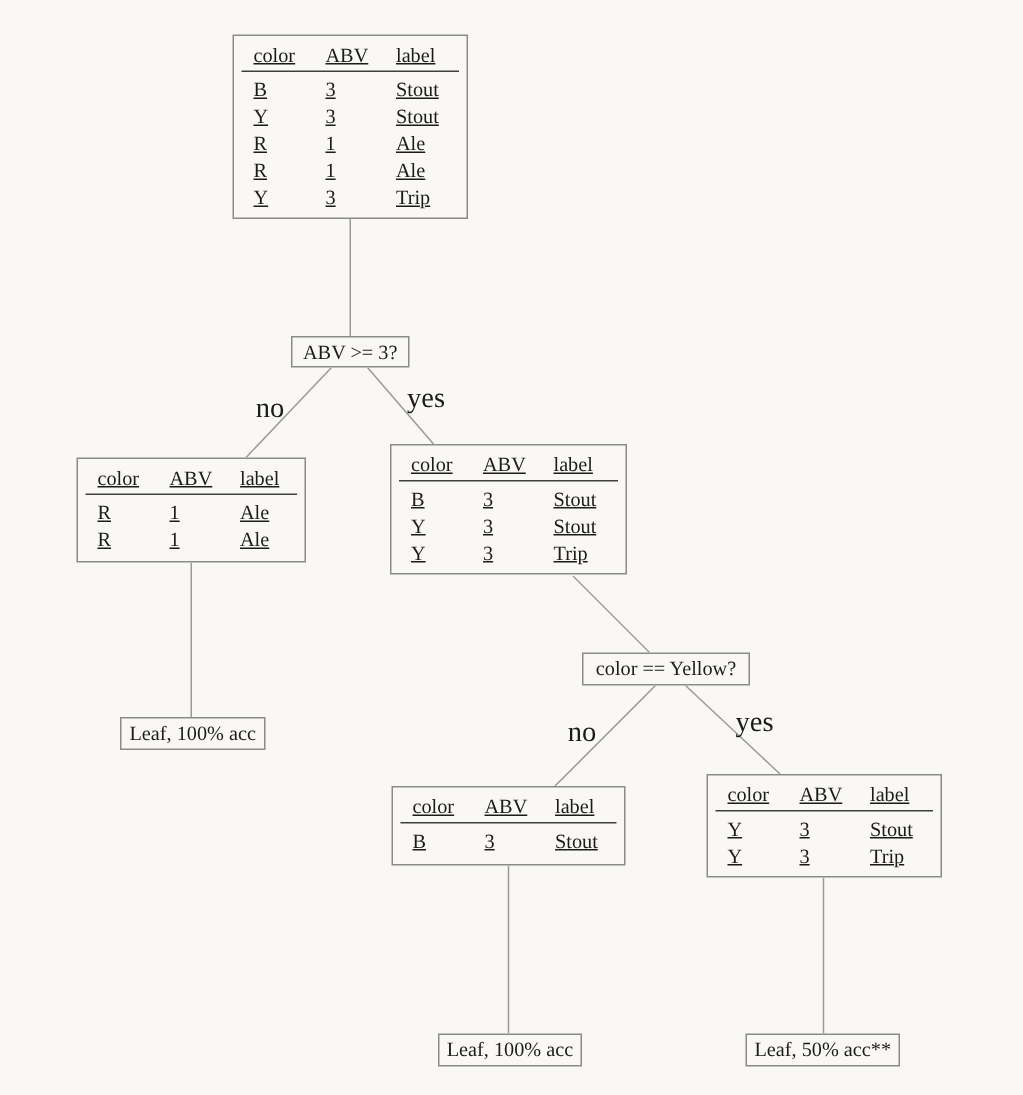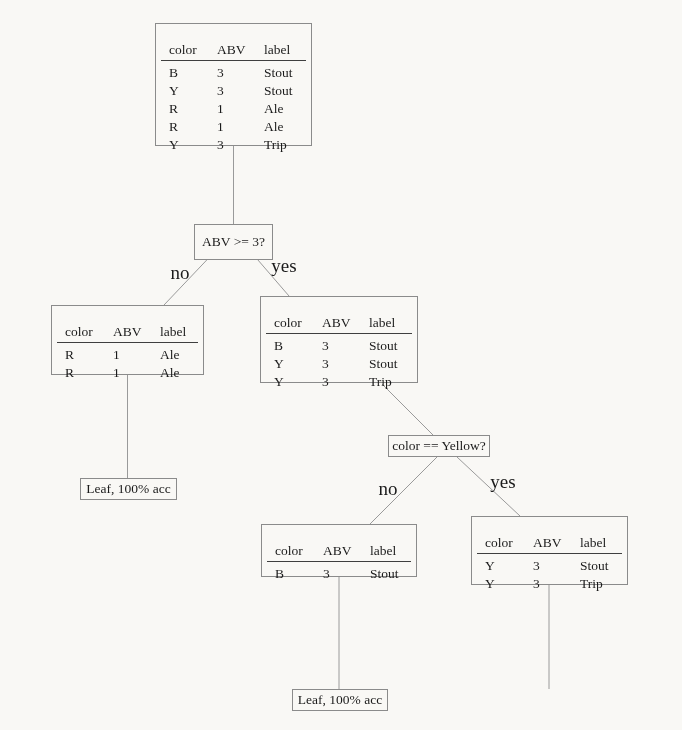--- a/index.html
+++ b/index.html
@@ -21,22 +21,23 @@
     background:var(--bg);
     overflow:hidden;
   }
   svg.edges{position:absolute;left:0;top:0;width:682px;height:730px;}
   svg.edges line{stroke:var(--line);stroke-width:1;}
 
   .tbl{
     position:absolute;
     border:1px solid var(--box-border);
     background:var(--bg);
-    padding-top:17px;
+    padding-top:4px;
     font-size:13.5px;
+    text-decoration:underline;
   }
   .cols{
     display:grid;
     grid-template-columns:48px 47px auto;
     padding-left:13px;
     height:18px;
     line-height:18px;
     white-space:nowrap;
   }
   .rule{
@@ -106,21 +107,21 @@
       <span>1</span>
       <span>Ale</span>
     </div>
     <div class="cols">
       <span>Y</span>
       <span>3</span>
       <span>Trip</span>
     </div>
   </div>
 
-  <div class="node" style="left:194px;top:224px;width:79px;height:36px">ABV &gt;= 3?</div>
+  <div class="node" style="left:194px;top:224px;width:79px;height:21px">ABV &gt;= 3?</div>
 
   <span class="edge-label" style="left:180px;top:273px">no</span>
   <span class="edge-label" style="left:284px;top:266px">yes</span>
 
   <div class="tbl" style="left:51px;top:305px;width:153px;height:70px">
     <div class="cols">
       <span>color</span>
       <span>ABV</span>
       <span>label</span>
     </div>
@@ -156,21 +157,21 @@
     </div>
     <div class="cols">
       <span>Y</span>
       <span>3</span>
       <span>Trip</span>
     </div>
   </div>
 
   <div class="node" style="left:80px;top:478px;width:97px;height:22px">Leaf, 100% acc</div>
 
-  <div class="node" style="left:388px;top:435px;width:102px;height:22px">color == Yellow?</div>
+  <div class="node" style="left:388px;top:435px;width:112px;height:22px">color == Yellow?</div>
 
   <span class="edge-label" style="left:388px;top:489px">no</span>
   <span class="edge-label" style="left:503px;top:482px">yes</span>
 
   <div class="tbl" style="left:261px;top:524px;width:156px;height:53px">
     <div class="cols">
       <span>color</span>
       <span>ABV</span>
       <span>label</span>
     </div>
@@ -196,14 +197,15 @@
     </div>
     <div class="cols">
       <span>Y</span>
       <span>3</span>
       <span>Trip</span>
     </div>
   </div>
 
   <div class="node" style="left:292px;top:689px;width:96px;height:22px">Leaf, 100% acc</div>
 
+  <div class="node" style="left:497px;top:689px;width:103px;height:22px">Leaf, 50% acc**</div>
 
 </div>
 
 </body></html>

